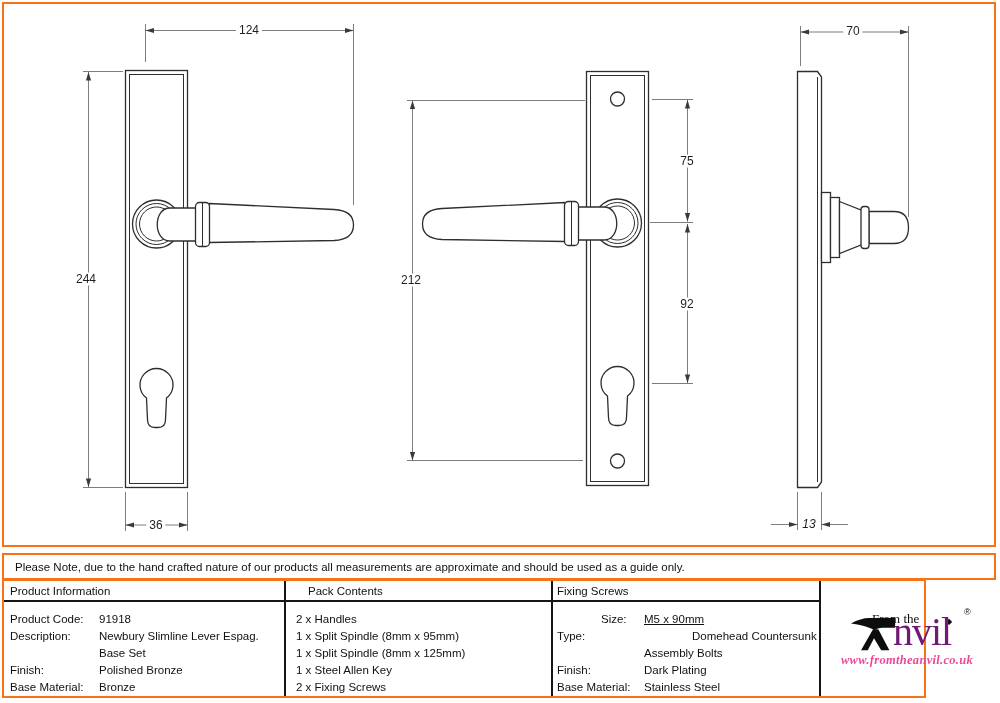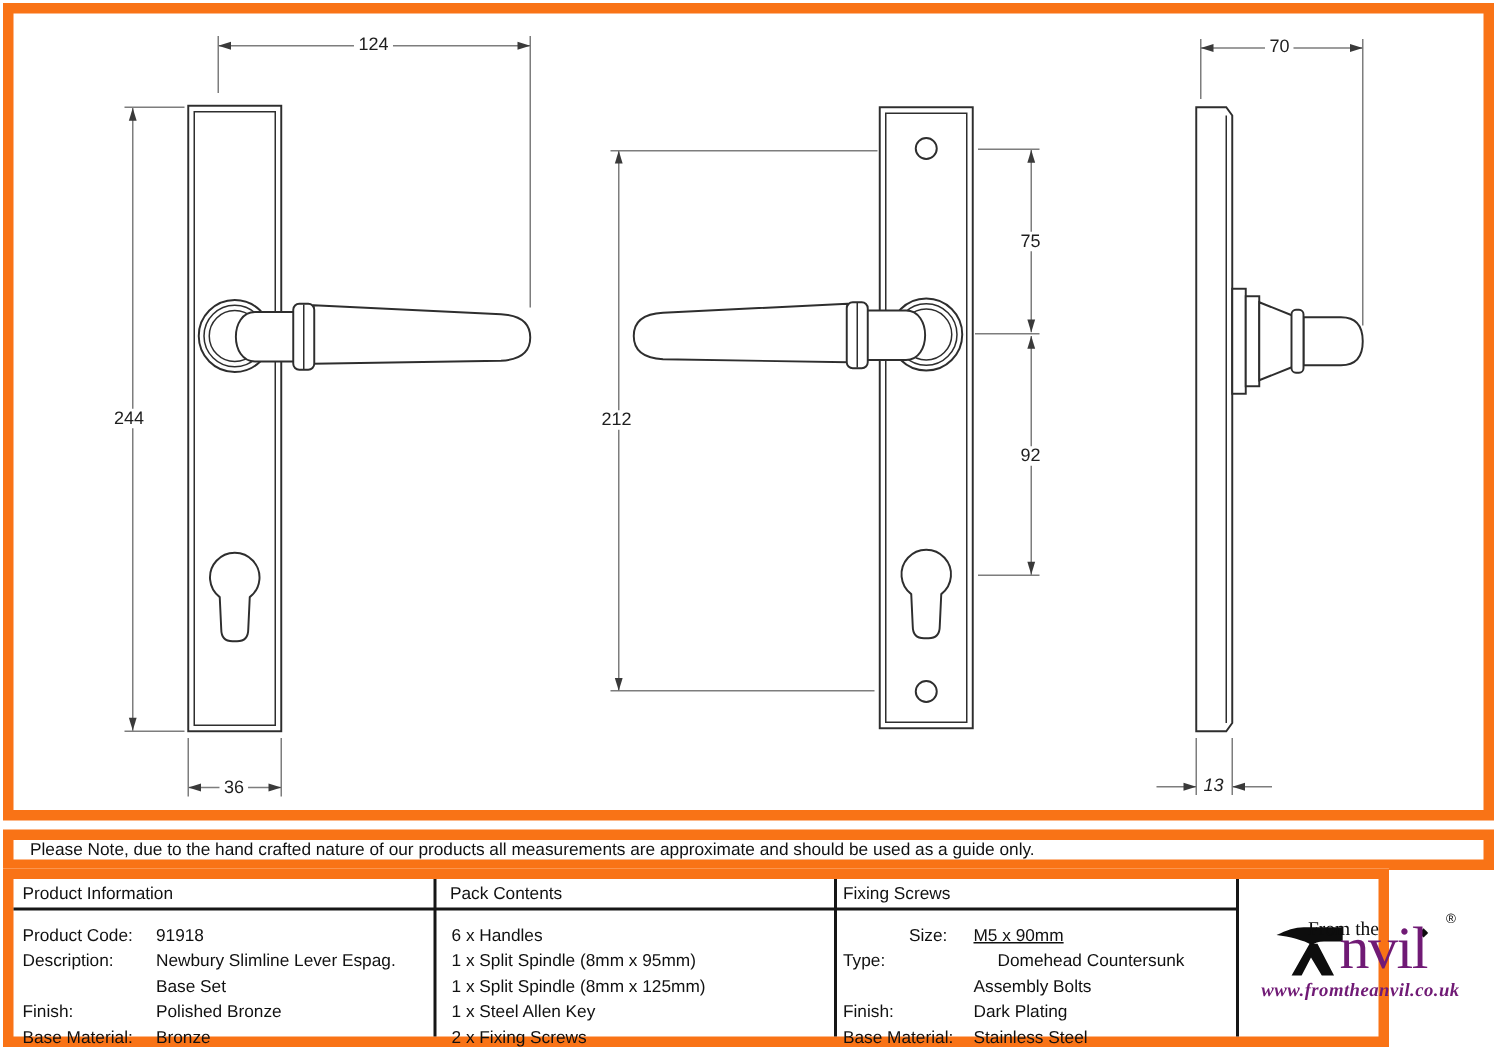--- a/index.html
+++ b/index.html
@@ -1,40 +1,40 @@
 <!DOCTYPE html>
 <html><head>
 <meta charset="utf-8">
 <style>
   html,body{margin:0;padding:0;background:#fff;}
   .page{position:relative;width:1000px;height:703px;background:#ffffff;
         font-family:"Liberation Sans",sans-serif;color:#1a1a1a;overflow:hidden;}
   .abs{position:absolute;}
-  .frame{position:absolute;border:7px solid #f97316;box-sizing:border-box;background:#fff;}
+  .frame{position:absolute;border:2px solid #f97316;box-sizing:border-box;background:#fff;}
   .draw-area{left:2px;top:2px;width:994px;height:545px;}
   .note-bar{left:2px;top:553px;width:994px;height:27px;display:flex;align-items:center;
             padding-left:11px;font-size:11.5px;color:#111;}
   .info-table{left:2px;top:579px;width:924px;height:119px;font-size:11.5px;}
   .vdiv{position:absolute;top:0;bottom:0;width:1.5px;background:#161616;}
   .hdr-line{position:absolute;left:0;top:19px;height:1.5px;background:#161616;}
   .cell{position:absolute;white-space:nowrap;line-height:14px;color:#111;}
   .dim{position:absolute;transform:translate(-50%,-50%);background:#fff;padding:0 3px;
        font-size:12px;color:#1f1f1f;z-index:5;line-height:13px;}
   svg.draw{position:absolute;left:0;top:0;z-index:2;}
   
   .logo{position:absolute;left:820px;top:579px;width:174px;height:117px;}
   .brand-nvil{position:absolute;left:41px;top:36px;font-family:"Liberation Serif",serif;
               font-size:40px;line-height:34px;letter-spacing:-1px;color:#701a75;margin-left:32px;}
   .brand-from{position:absolute;left:52px;top:32px;font-family:"Liberation Serif",serif;
               font-size:13px;color:#0d0d0d;}
   .brand-diamond{position:absolute;left:126px;top:38px;font-size:8px;color:#0d0d0d;}
   .brand-reg{position:absolute;left:144px;top:28px;font-size:9px;color:#0d0d0d;}
   .brand-url{position:absolute;left:0px;top:74px;width:174px;text-align:center;
              font-family:"Liberation Serif",serif;font-style:italic;font-weight:bold;
-             font-size:12.5px;letter-spacing:0.3px;color:#701a75;}
+             font-size:12.5px;letter-spacing:0.3px;color:#ec4899;}
 </style>
 </head>
 <body>
 
 <div class="page">
 
   <div class="frame draw-area"></div>
 
   <svg class="draw" width="1000" height="703" viewBox="0 0 1000 703">
 
@@ -126,44 +126,44 @@
     <span>Please Note, due to the hand crafted nature of our products all measurements are approximate and should be used as a guide only.</span>
   </div>
 
   <div class="frame info-table">
     <div class="vdiv" style="left:280px;"></div>
     <div class="vdiv" style="left:547px;"></div>
     <div class="vdiv" style="left:815px;"></div>
     <div class="hdr-line" style="width:815px;"></div>
 
     <span class="cell" style="left:6px;top:3px;">Product Information</span>
-    <span class="cell" style="left:291px;top:3px;">Pack Contents</span>
+    <span class="cell" style="left:304px;top:3px;">Pack Contents</span>
     <span class="cell" style="left:553px;top:3px;">Fixing Screws</span>
 
     <span class="cell" style="left:6px;top:31px;">Product Code:</span>
     <span class="cell" style="left:95px;top:31px;">91918</span>
     <span class="cell" style="left:6px;top:48px;">Description:</span>
     <span class="cell" style="left:95px;top:48px;">Newbury Slimline Lever Espag.</span>
     <span class="cell" style="left:6px;top:65px;"></span>
     <span class="cell" style="left:95px;top:65px;">Base Set</span>
     <span class="cell" style="left:6px;top:82px;">Finish:</span>
     <span class="cell" style="left:95px;top:82px;">Polished Bronze</span>
     <span class="cell" style="left:6px;top:99px;">Base Material:</span>
     <span class="cell" style="left:95px;top:99px;">Bronze</span>
 
-    <span class="cell" style="left:292px;top:31px;">6 x Handles</span>
+    <span class="cell" style="left:292px;top:31px;">2 x Handles</span>
     <span class="cell" style="left:292px;top:48px;">1 x Split Spindle (8mm x 95mm)</span>
     <span class="cell" style="left:292px;top:65px;">1 x Split Spindle (8mm x 125mm)</span>
     <span class="cell" style="left:292px;top:82px;">1 x Steel Allen Key</span>
     <span class="cell" style="left:292px;top:99px;">2 x Fixing Screws</span>
 
     <span class="cell" style="left:553px;top:31px;margin-left:44px;">Size:</span>
     <span class="cell" style="left:640px;top:31px;text-decoration:underline;">M5 x 90mm</span>
     <span class="cell" style="left:553px;top:48px;">Type:</span>
-    <span class="cell" style="left:608px;top:48px;padding-left:48px;">Domehead Countersunk</span>
+    <span class="cell" style="left:640px;top:48px;padding-left:48px;">Domehead Countersunk</span>
     <span class="cell" style="left:553px;top:65px;"></span>
     <span class="cell" style="left:640px;top:65px;">Assembly Bolts</span>
     <span class="cell" style="left:553px;top:82px;">Finish:</span>
     <span class="cell" style="left:640px;top:82px;">Dark Plating</span>
     <span class="cell" style="left:553px;top:99px;">Base Material:</span>
     <span class="cell" style="left:640px;top:99px;">Stainless Steel</span>
   </div>
 
   <div class="logo">
     <svg class="abs" style="left:30px;top:34px;" width="48" height="40" viewBox="0 0 50 40">

